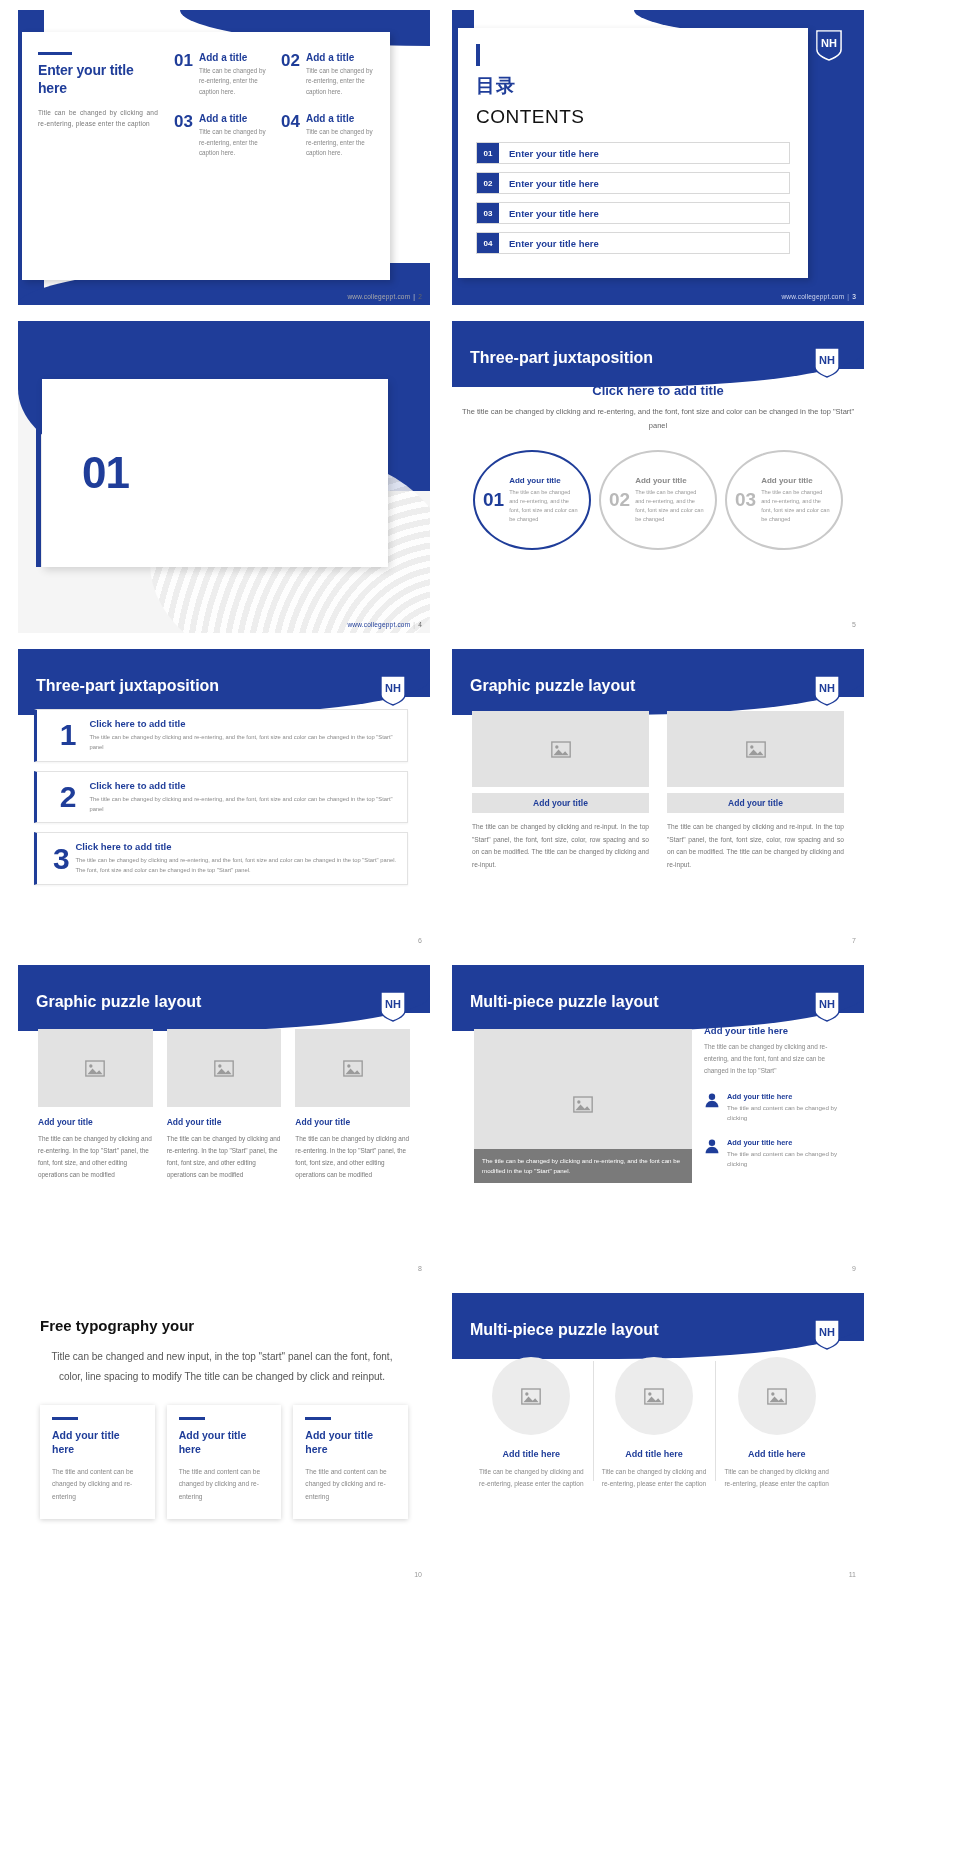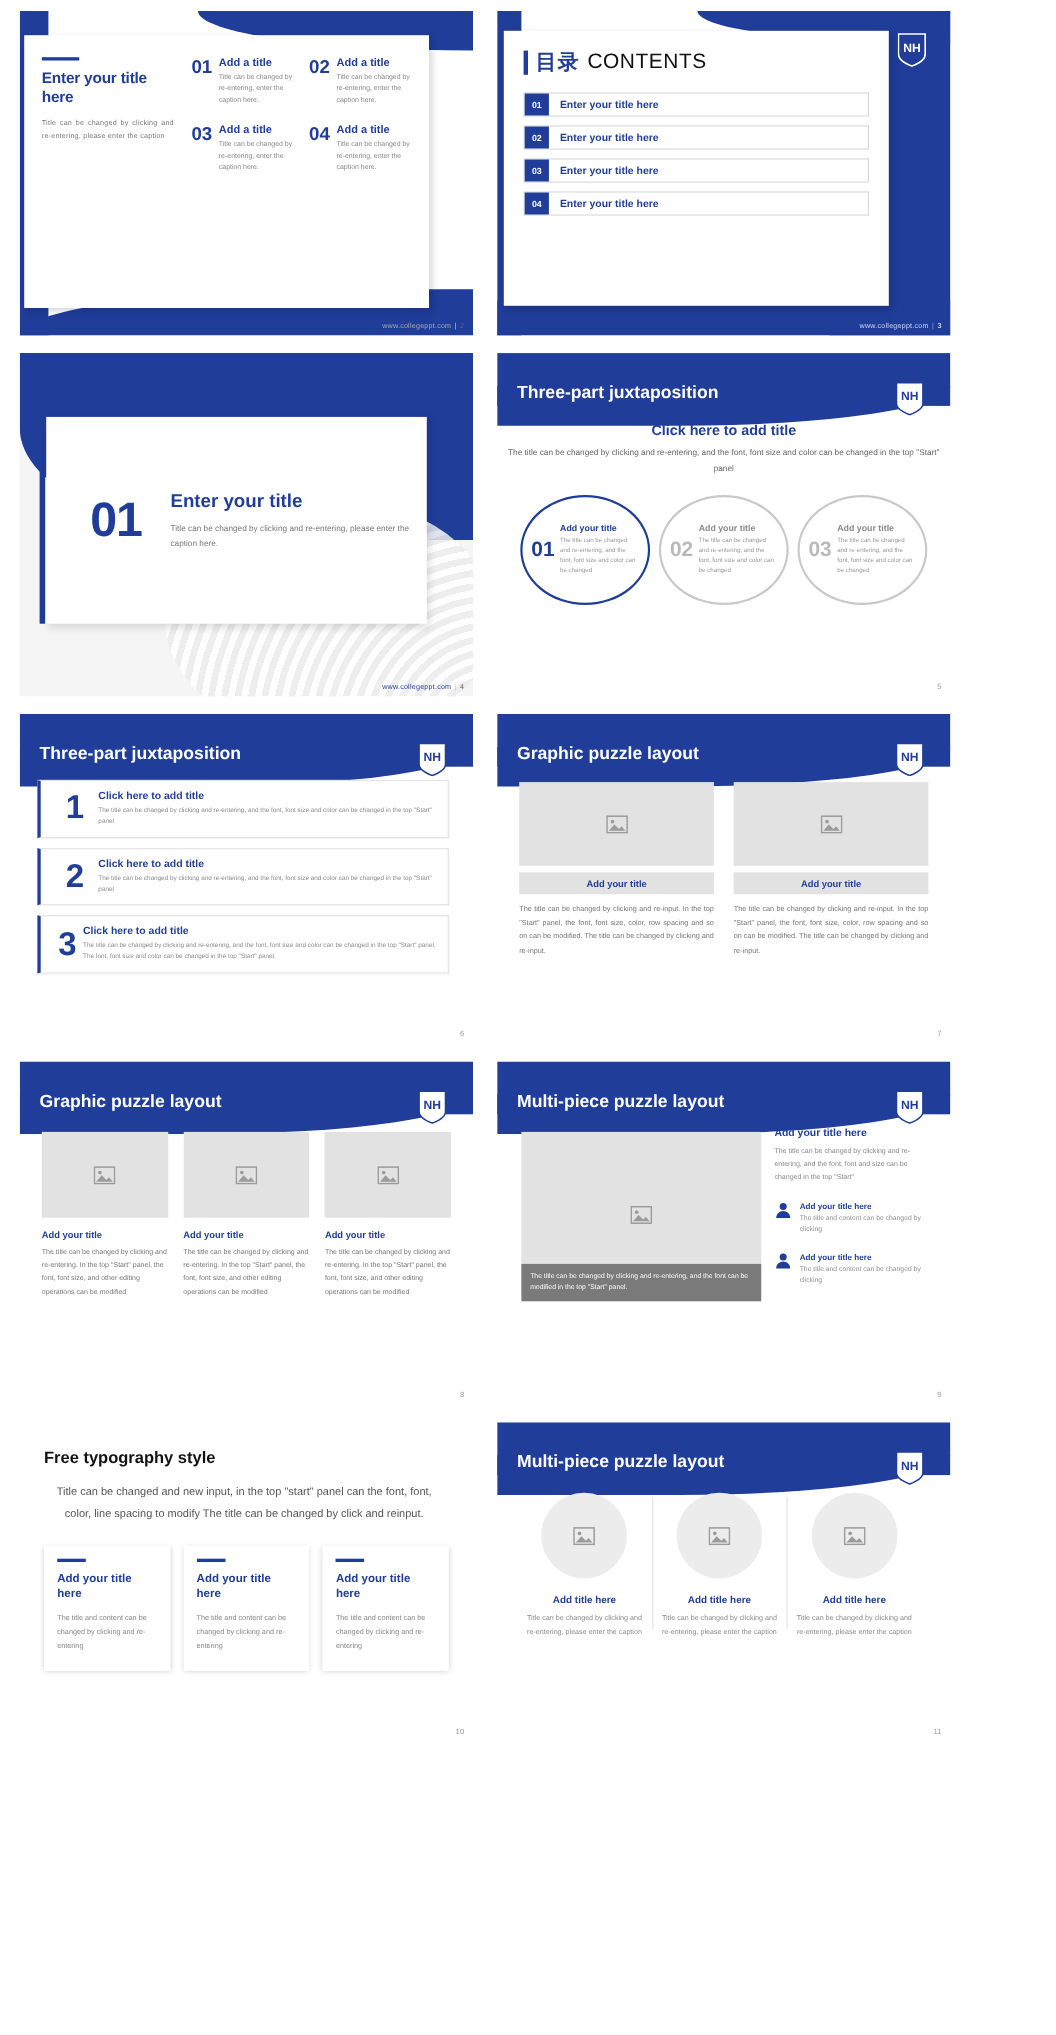--- a/index.html
+++ b/index.html
@@ -84,21 +84,21 @@
   .s2-it-t { font-size:10px; font-weight:bold; color:#1f3d99; margin-bottom:3px; }
   .s2-it-d { font-size:6.3px; color:#888; line-height:1.65; }
 
   
   .s3-bg-l { position:absolute; left:0; top:0; width:22px; height:100%; background:#1f3d99;}
   .s3-bg-r { position:absolute; right:0; top:0; width:110px; height:100%; background:#1f3d99;}
   .s3-bg-b { position:absolute; left:0; bottom:0; width:100%; height:32px; background:#1f3d99;}
   .s3-bg-tr{ position:absolute; right:0; top:0; width:230px; height:30px; background:#1f3d99; border-radius:0 0 0 100%;}
   .s3-card { position:absolute; left:6px; top:18px; width:350px; height:250px; background:#fff;
              box-shadow:3px 3px 7px rgba(0,0,0,.18); padding:16px 18px; }
-  .s3-head { display:flex; align-items:center; gap:7px; }
+  .s3-head { display:flex; gap:7px;flex-direction:column; }
   .s3-bar { width:4px; height:22px; background:#1f3d99; }
   .s3-cn { font-size:19px; font-weight:bold; color:#1f3d99; letter-spacing:1px;}
   .s3-en { font-size:19px; color:#111; letter-spacing:.5px;}
   .s3-rows { margin-top:14px; }
   .s3-row { display:flex; align-items:center; border:1px solid #d8d8d8; height:22px; margin-bottom:8px; }
   .s3-row .n { width:22px; height:100%; background:#1f3d99; color:#fff; font-size:8px; font-weight:bold;
                display:flex; align-items:center; justify-content:center;}
   .s3-row .t { font-size:9.5px; font-weight:bold; color:#1f3d99; margin-left:10px;}
   .s3-shield { position:absolute; right:22px; top:20px; }
 
@@ -279,24 +279,20 @@
       <span>www.collegeppt.com</span><span class="sep" style="color:#8fa0d6">|</span><b style="color:#fff">3</b>
     </div>
   </div>
 
   <div class="slide s-t s4">
     <div class="s4-blue"></div>
     <div class="s4-arc"></div>
     <div class="s4-accent"></div>
     <div class="s4-card">
       <div class="s4-num">01</div>
-      <div class="s4-txt">
-        <div class="s4-ttl">Enter your title</div>
-        <div class="s4-sub">Title can be changed by clicking and re-entering, please enter the caption here.</div>
-      </div>
     </div>
     <div class="wwwbar" style="color:#1f3d99">
       <span>www.collegeppt.com</span><span class="sep">|</span><b>4</b>
     </div>
   </div>
 
   <div class="slide s-t">
     <div class="hdr"></div>
     <div class="hdr-curve"></div>
     <div class="hdr-title">Three-part juxtaposition</div>
@@ -496,21 +492,21 @@
         <div>
           <div class="s9-it-t">Add your title here</div>
           <div class="s9-it-d">The title and content can be changed by clicking</div>
         </div>
       </div>
     </div>
     <div class="pgnum">9</div>
   </div>
 
   <div class="slide s-p">
-    <div class="s10-ttl">Free typography style</div>
+    <div class="s10-ttl">Free typography your</div>
     <div class="s10-sub">Title can be changed and new input, in the top "start" panel can the font, font, color, line spacing to modify The title can be changed by click and reinput.</div>
     <div class="s10-cards">
       <div class="s10-card">
         <div class="s10-rule"></div>
         <div class="s10-t">Add your title here</div>
         <div class="s10-d">The title and content can be changed by clicking and re-entering</div>
       </div>
       <div class="s10-card">
         <div class="s10-rule"></div>
         <div class="s10-t">Add your title here</div>

